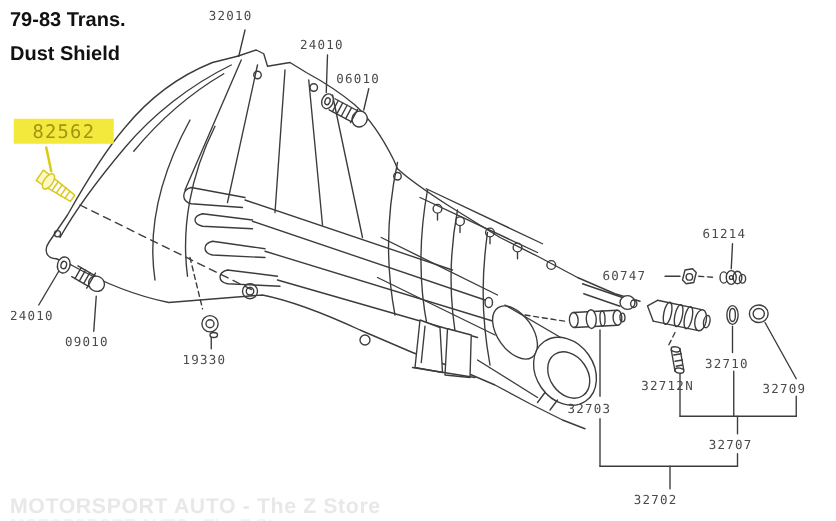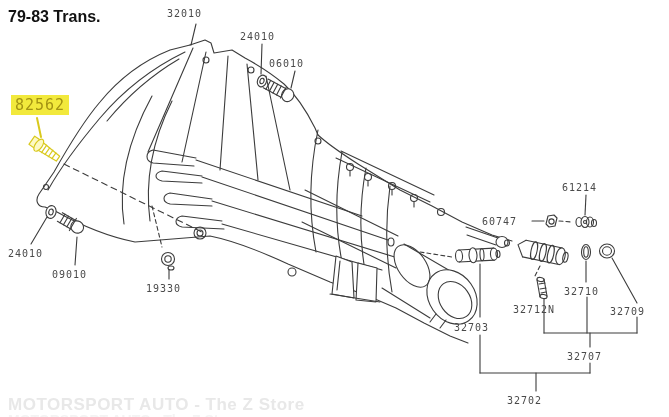--- a/index.html
+++ b/index.html
@@ -31,21 +31,21 @@
   }
   .part-label{
     position:absolute;font-family:"DejaVu Sans Mono",monospace;
     font-size:10px;line-height:15px;letter-spacing:1px;
     color:var(--label-text);white-space:nowrap;
   }
   .hl-label{
     position:absolute;left:11px;top:95px;
     background:var(--highlight-bg);color:var(--highlight-text);
     font-family:"DejaVu Sans Mono",monospace;font-size:15px;line-height:20px;
-    letter-spacing:1px;padding:0 4px;
+    letter-spacing:1px;padding:0 15px;
   }
   .title{
     position:absolute;left:8px;top:3px;color:var(--title-text);
     font-weight:bold;font-size:16px;line-height:27px;letter-spacing:0px;
   }
   .watermark{
     position:absolute;left:8px;top:395px;color:var(--watermark-text);
     font-weight:bold;font-size:17px;letter-spacing:0.5px;white-space:nowrap;
   }
   .watermark2{
@@ -245,20 +245,21 @@
         <path d="M30,141 L36,141 L36,151 L30,151 Z" style="fill:#fdf9c4"></path>
         <ellipse cx="38.5" cy="146" rx="3.5" ry="7" style="fill:#fdf9c4"></ellipse>
         <path d="M42,141.5 L62,143 M42,150.5 L62,149 M62,143 L62,149"></path>
         <path d="M45,141.5 L45,150.5 M49,142 L49,150 M53,142 L53,150 M57,142.5 L57,149.5"></path>
       </g>
     </g>
   </svg>
 
   <div class="title">
     <div>79-83 Trans.</div>
+    <div>Dust Shield</div>
   </div>
 
   <span class="part-label" style="left:167px;top:6px">32010</span>
   <span class="part-label" style="left:240px;top:29px">24010</span>
   <span class="part-label" style="left:269px;top:56px">06010</span>
   <span class="hl-label">82562</span>
   <span class="part-label" style="left:8px;top:246px">24010</span>
   <span class="part-label" style="left:52px;top:267px">09010</span>
   <span class="part-label" style="left:146px;top:281px">19330</span>
   <span class="part-label" style="left:562px;top:180px">61214</span>

